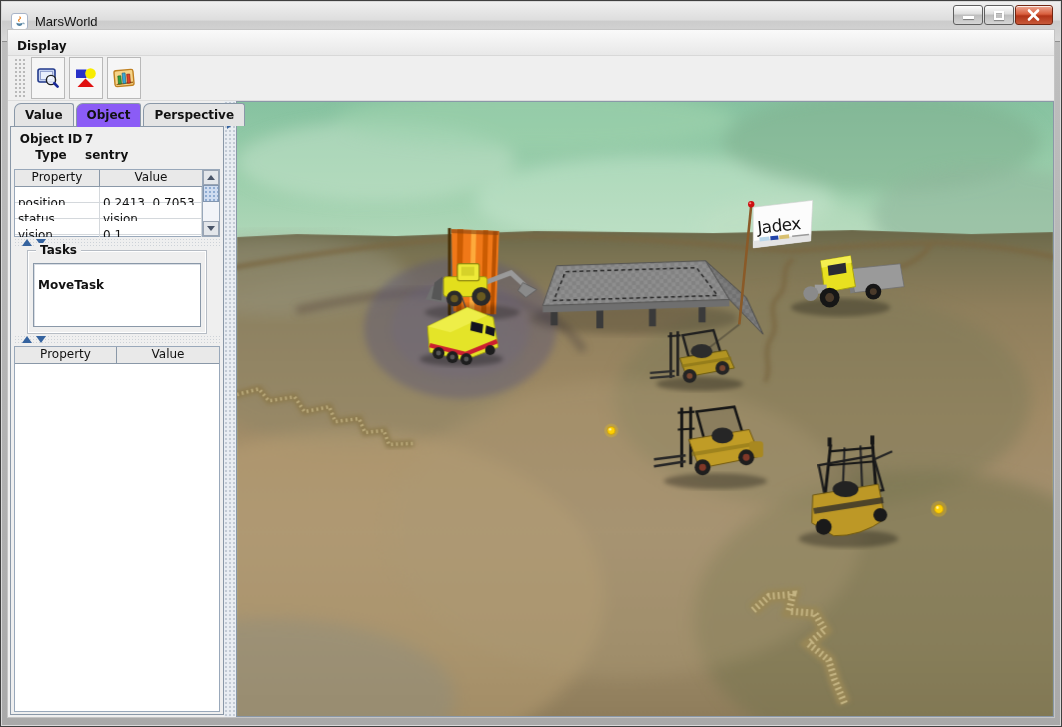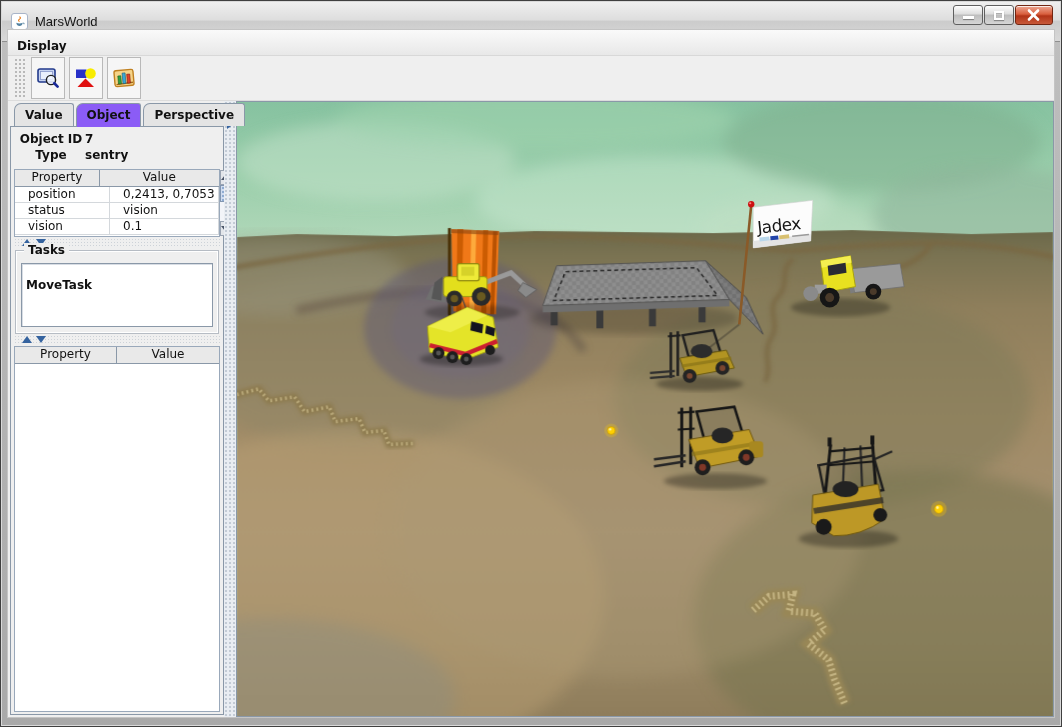--- a/index.html
+++ b/index.html
@@ -64,40 +64,40 @@
   .obj-info .row { display:flex; height:16px; }
   .obj-info .lbl { width:68px; font-size:12px; font-weight:bold; color:#111;text-align:center; }
   .obj-info .val { font-size:12px; font-weight:bold; color:#111; }
 
   .tablewrap { margin:2px 3px 0; border:1px solid #99a8ba; background:#fff; display:flex; }
   .ptable { flex:1; }
   .thead { display:flex; height:17px; background:#e9e9e9; border-bottom:1px solid #8a98a8;justify-content:space-between; }
   .th { font-size:12px; color:#111; text-align:center; border-right:1px solid #8a98a8; }
   .th:last-child { border-right:none; }
   .trow { display:flex; height:16px; border-bottom:1px solid #d4d8dc; background:#fff; }
-  .td { font-size:12px; color:#111; padding:0 3px; overflow:hidden; white-space:nowrap; border-right:1px solid #d4d8dc;margin-left:10px; }
+  .td { font-size:12px; color:#111; padding:9px 3px; overflow:hidden; white-space:nowrap; border-right:1px solid #d4d8dc; }
   .c1 { width:85px; } .c2 { flex:1; }
 
   .vscroll { width:17px; border-left:1px solid #99a8ba; background:#f2f4f8;
     display:flex; flex-direction:column; }
   .sbtn { height:15px; background:#e3e6ea; border:1px solid #9aa4b2;
     display:flex; align-items:center; justify-content:center; cursor:pointer; }
   .sbtn .tri-up { width:0; height:0; border-left:4px solid transparent; border-right:4px solid transparent; border-bottom:5px solid #4a5568; }
   .sbtn .tri-dn { width:0; height:0; border-left:4px solid transparent; border-right:4px solid transparent; border-top:5px solid #4a5568; }
   .sthumb { height:17px; margin:0; background:#cfdcf0;
     background-image:radial-gradient(#8facd2 30%, transparent 32%);
     background-size:4px 4px; border:1px solid #8296b0; cursor:grab; }
   .strack { flex:1; }
 
   .hdivider { height:10px; margin:1px 3px; display:flex; align-items:center;
     background-image:radial-gradient(#cdd2d8 26%, transparent 28%); background-size:3px 3px; }
   .tri-small-up { width:0; height:0; border-left:5px solid transparent; border-right:5px solid transparent; border-bottom:7px solid #35639f; margin-left:8px; cursor:pointer; }
   .tri-small-dn { width:0; height:0; border-left:5px solid transparent; border-right:5px solid transparent; border-top:7px solid #35639f; margin-left:4px; cursor:pointer; }
 
-  .tasks-group { margin:1px 4px 0; border:1px solid #b6bcc4; box-shadow:inset 0 0 0 1px #ffffff; position:relative; height:84px; }
+  .tasks-group { margin:1px 16px 0; border:1px solid #b6bcc4; box-shadow:inset 0 0 0 1px #ffffff; position:relative; height:84px; }
   .tasks-title { position:absolute; top:-8px; left:8px; background:#efefef; padding:0 4px;
     font-size:12px; font-weight:bold; color:#111; }
   .tasks-list { position:absolute; top:12px; left:5px; right:5px; bottom:6px;
     background:#fff; border:1px solid #8a98a8; box-shadow:inset 1px 1px 0 #d8dde4; padding:14px 4px; }
   .task-item { font-size:12px; font-weight:bold; color:#111; cursor:pointer; }
 
   .table2wrap { flex:1; margin:0 3px 2px; border:1px solid #99a8ba; background:#fff;
     display:flex; flex-direction:column; }
   .table2wrap .thead .th { width:50%; }
   .t2body { flex:1; background:#fff; }

